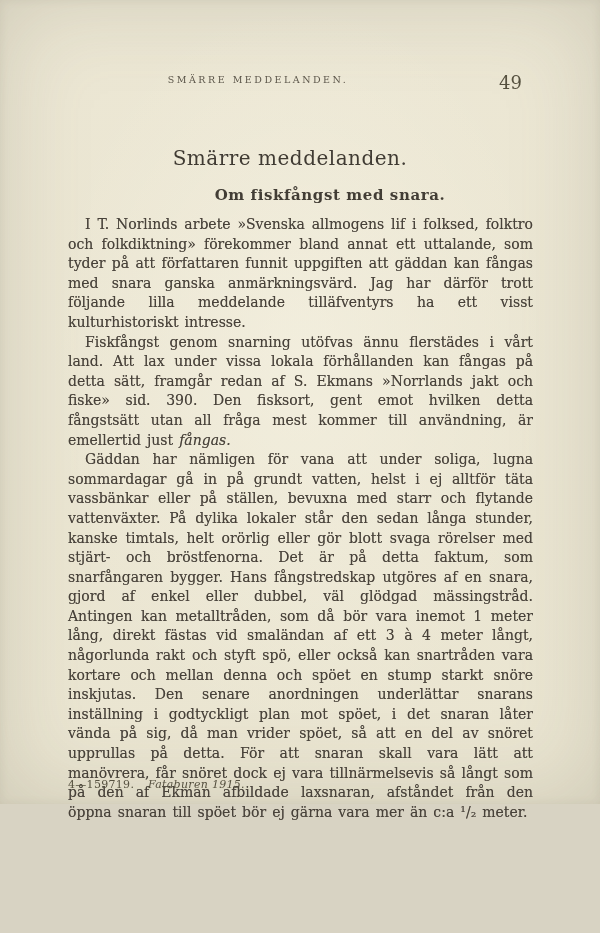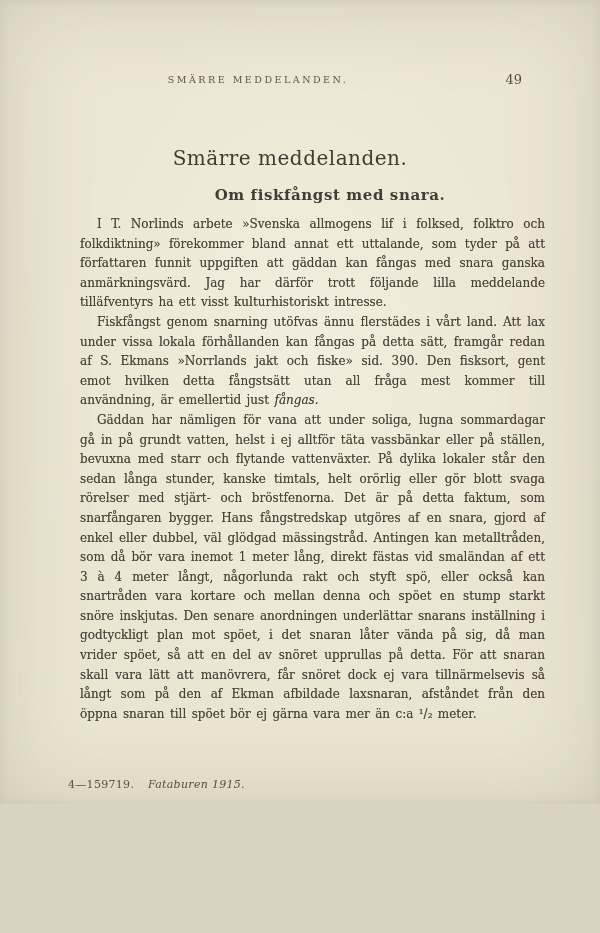--- a/index.html
+++ b/index.html
@@ -38,21 +38,21 @@
     transform: translateX(-50%);
     font-size: 9.5px;
     letter-spacing: 2.5px;
     color: #5b5549;
     white-space: nowrap;
   }
   .page-number {
     position: absolute;
     right: 10px;
     top: -2px;
-    font-size: 13px;
+    font-size: 18px;
     color: #55503f;
   }
   
   .title {
     position: absolute;
     top: 146px;
     left: 0;
     width: 580px;
     margin: 0;
     text-align: center;
@@ -73,27 +73,26 @@
     letter-spacing: 0.6px;
     color: #423d35;
     padding-left: 42px;
   }
   
   .body-text {
     position: absolute;
     top: 215px;
     left: 68px;
     width: 465px;
-    font-size: 12px;
+    font-size: 14px;
     line-height: 19.6px;
     text-align: justify;
     word-spacing: 1.6px;
     color: #48423a;
     text-shadow: 0 0 0.6px rgba(72,66,58,0.55);
-    margin-left: 12px;
   }
   .body-text p {
     margin: 0;
     text-indent: 17px;
   }
   .body-text .italic { font-style: italic; }
   
   .footnote {
     position: absolute;
     top: 778px;

